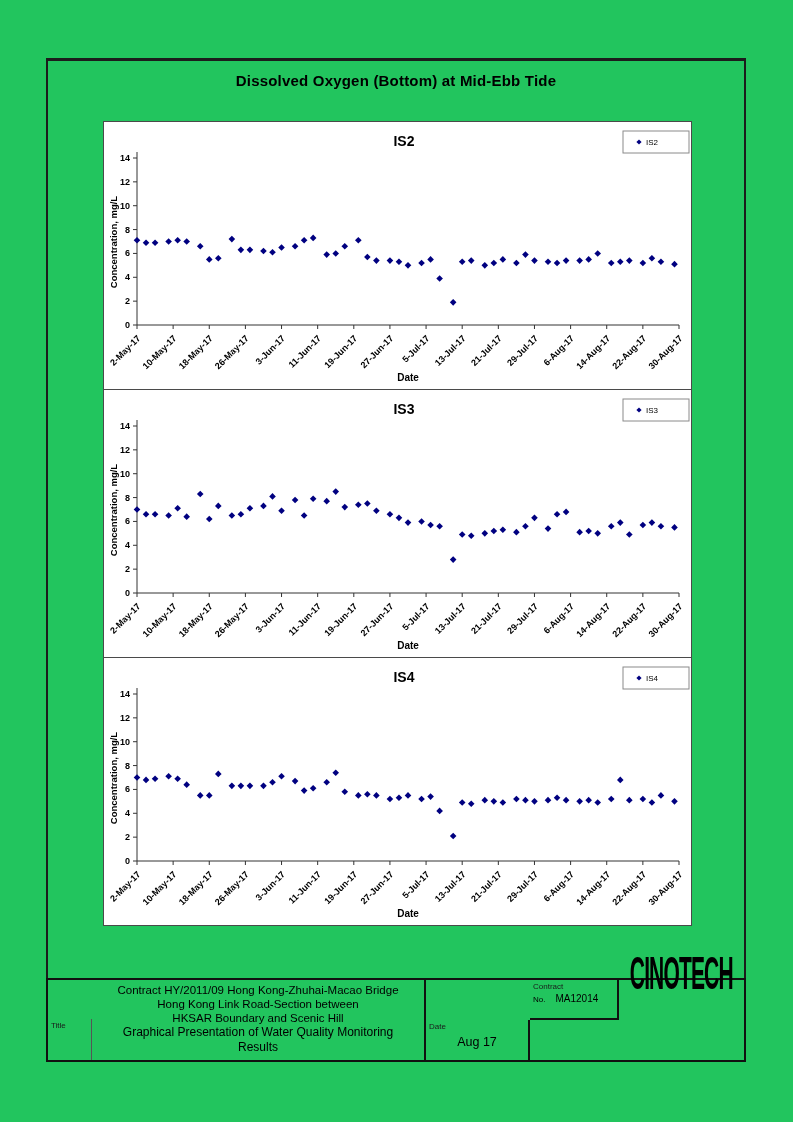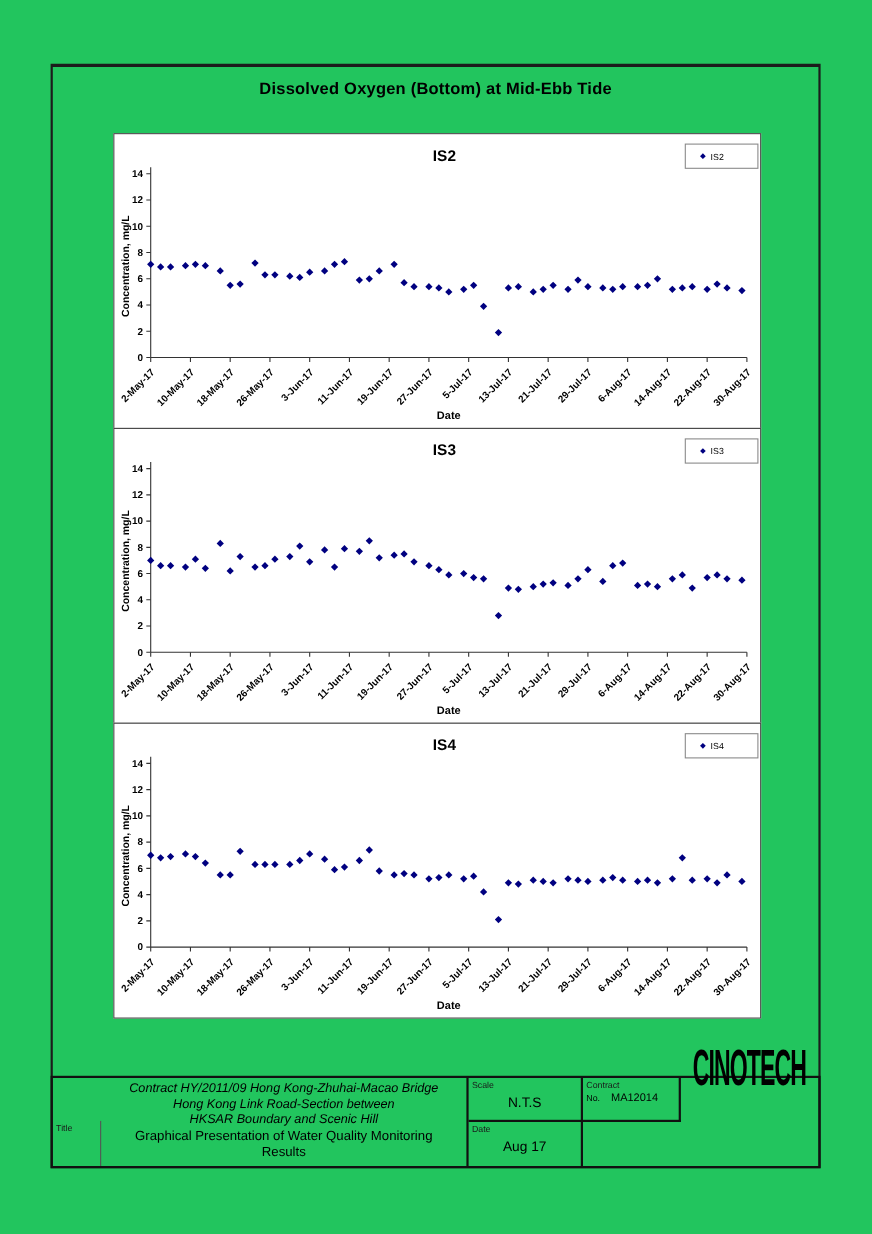--- a/index.html
+++ b/index.html
@@ -28,21 +28,21 @@
   .titleblock{position:absolute;left:46px;top:978px;width:700px;height:84px;
         border:2px solid #111;box-sizing:border-box;display:grid;
         grid-template-columns:44px 334px 104px 89px 1fr;
         grid-template-rows:1fr 1fr;}
   .tb-cell{position:relative;box-sizing:border-box;}
   .tb-label{position:absolute;left:3px;top:2px;font-size:8px;color:#1a1a1a;}
   .tb-title-label{grid-row:1/3;grid-column:1;border-right:1px solid #555;margin-top:39px;}
   .tb-main{grid-row:1/3;grid-column:2;border-right:2px solid #111;
         display:flex;flex-direction:column;justify-content:space-between;
         text-align:center;padding:3px 4px 5px 4px;}
-  .contract{font-size:11.5px;line-height:1.22;white-space:pre-line;font-style:italic;}
+  .contract{font-size:11.5px;line-height:1.22;white-space:pre-line;}
   .doctitle{font-size:12px;line-height:1.25;white-space:pre-line;}
   .tb-scale{grid-row:1;grid-column:3;border-right:2px solid #111;border-bottom:2px solid #111;}
   .tb-project{grid-row:1;grid-column:4;border-right:2px solid #111;border-bottom:2px solid #111;}
   .tb-date{grid-row:2;grid-column:3;border-right:2px solid #111;}
   .tb-appendix{grid-row:2;grid-column:4;border-right:2px solid #111;}
   .tb-logo{grid-row:1/3;grid-column:5;display:flex;justify-content:center;}
   .tb-value-center{position:absolute;left:0;right:0;top:15px;text-align:center;font-size:12.5px;}
   .tb-projrow{position:absolute;left:3px;right:2px;top:13px;font-size:8px;}
   .tb-projrow .pv{font-size:10px;margin-left:10px;}
   .logo{font-weight:bold;font-size:25px;letter-spacing:-1px;
@@ -413,24 +413,20 @@
     <div class="tb-cell tb-title-label">
       <span class="tb-label">Title</span>
     </div>
     <div class="tb-cell tb-main">
       <div class="contract">Contract HY/2011/09 Hong Kong-Zhuhai-Macao Bridge
 Hong Kong Link Road-Section between
 HKSAR Boundary and Scenic Hill</div>
       <div class="doctitle">Graphical Presentation of Water Quality Monitoring
 Results</div>
     </div>
-    <div class="tb-cell tb-scale">
-      <span class="tb-label">Scale</span>
-      <div class="tb-value-center">N.T.S</div>
-    </div>
     <div class="tb-cell tb-project">
       <span class="tb-label">Contract</span>
       <div class="tb-projrow">
         <span>No.</span><span class="pv">MA12014</span>
       </div>
     </div>
     <div class="tb-cell tb-date">
       <span class="tb-label">Date</span>
       <div class="tb-value-center">Aug 17</div>
     </div>

